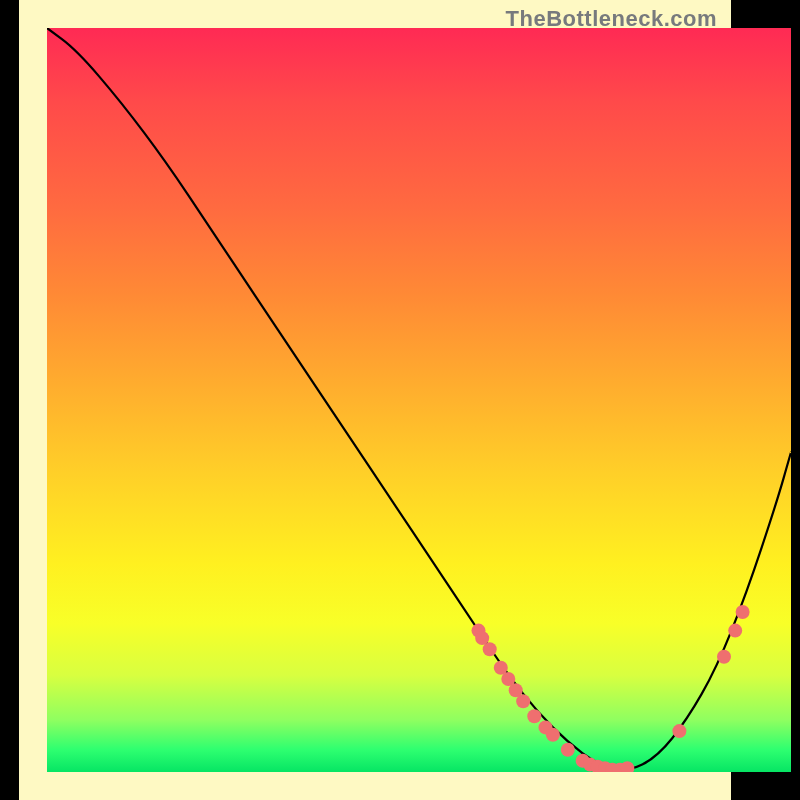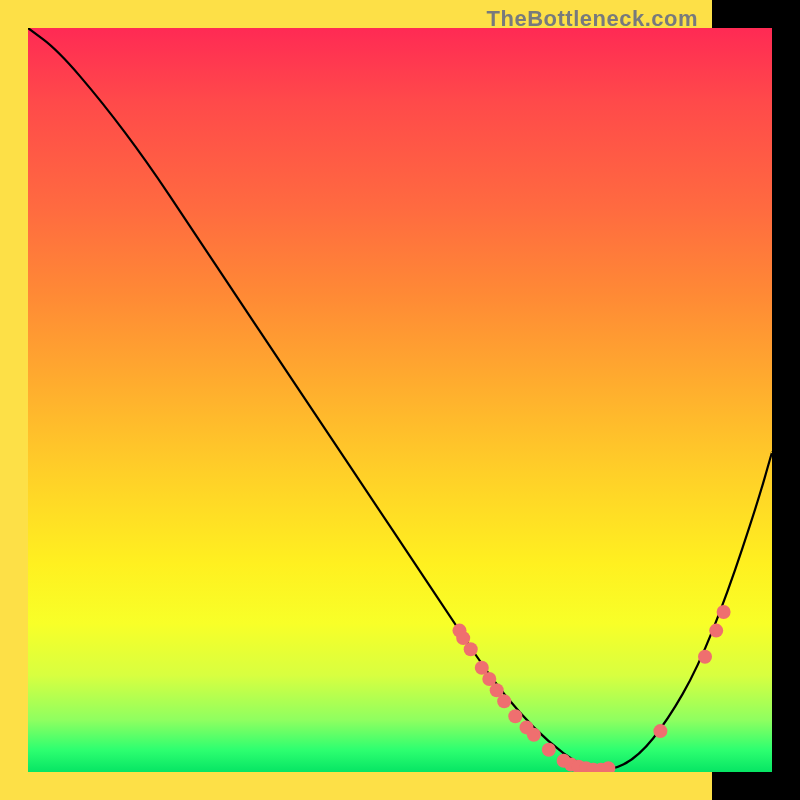--- a/index.html
+++ b/index.html
@@ -8,21 +8,22 @@
     width: 800px;
     height: 800px;
     background: #000;
     font-family: Arial, Helvetica, sans-serif;
     overflow: hidden;
   }
   .frame {
     position: relative;
     width: 712px;
     height: 800px;
-    background: #fde047;
+    background: #fef9c3;
+    margin-left: 19px;
   }
   .attribution {
     position: absolute;
     top: 6px;
     right: 14px;
     color: #777a7d;
     font-size: 22px;
     font-weight: 600;
     letter-spacing: 0.5px;
     z-index: 20;

